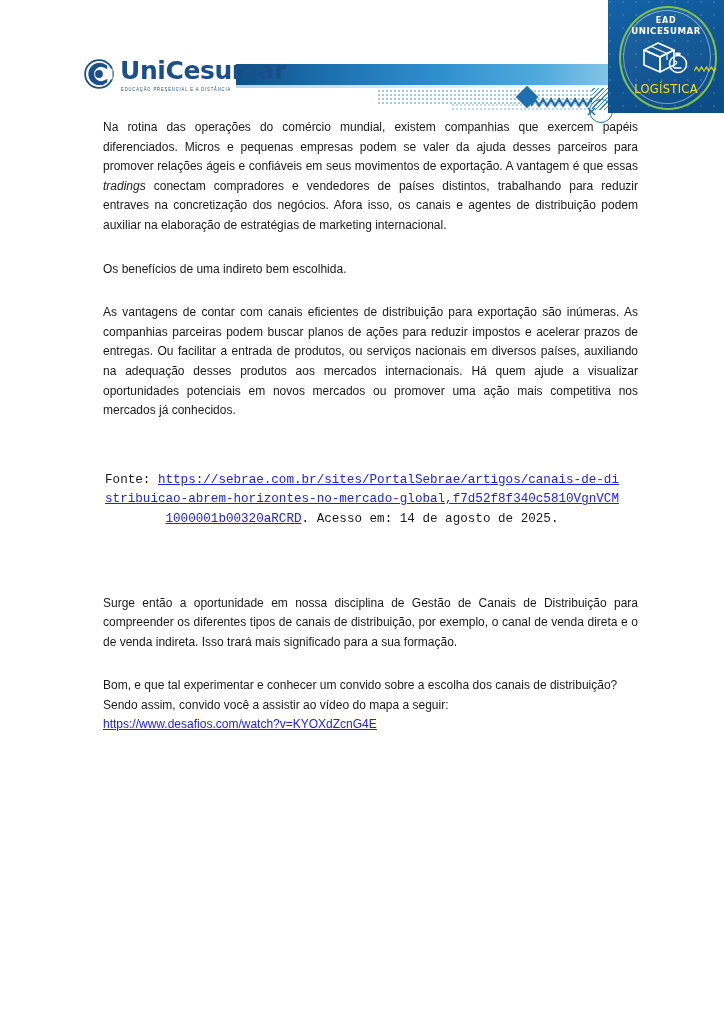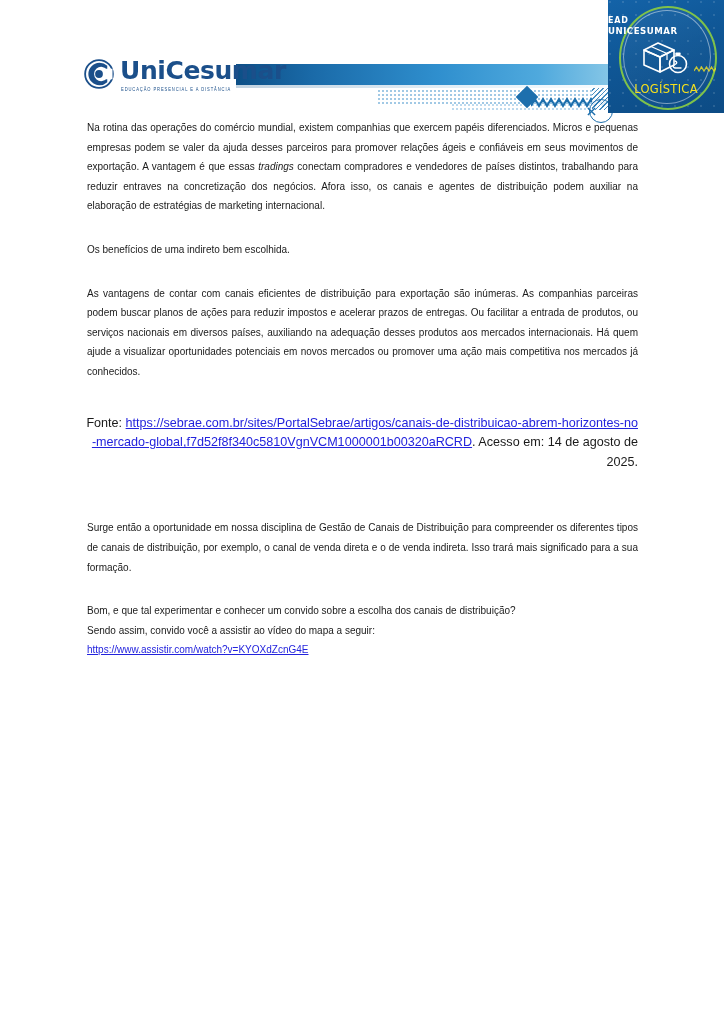--- a/index.html
+++ b/index.html
@@ -178,21 +178,21 @@
     width: 86px;
     height: 92px;
     border-radius: 50%;
     border: 1px solid rgba(255,255,255,0.45);
   }
   .badge-top-text {
     position: absolute;
     left: 0;
     right: 0;
     top: 16px;
-    text-align: left;
+    text-align: center;
     color: #ffffff;
     font-family: "DejaVu Sans", sans-serif;
     font-weight: bold;
     font-size: 8px;
     letter-spacing: 0.8px;
     line-height: 10px;
   }
   .badge-top-text .line2 { font-size: 8.6px; letter-spacing: 0.5px; }
   .badge-icon {
     position: absolute;
@@ -223,42 +223,42 @@
   }
 
   
   .content {
     position: absolute;
     left: 86px;
     top: 118px;
     width: 552px;
   }
   p.para {
-    margin: 0 0 16px 1px;
-    font-size: 10px;
+    margin: 0 0 16px 17px;
+    font-size: 12px;
     line-height: 19.6px;
     text-align: justify;
     text-justify: inter-word;
     color: #1a1a1a;
     font-family: "Liberation Sans", sans-serif;
   }
   p.para.nogap { margin-bottom: 0; }
   .spacer-lg { height: 19px; }
   .spacer-md { height: 16px; }
   .spacer-sm { height: 8px; }
   em.ital { font-style: italic; }
 
   
   .fonte {
-    margin: 0;
+    margin: 18px;
     font-size: 12.6px;
     line-height: 19.6px;
-    text-align: right;
+    text-align: center;
     color: #1a1a1a;
-    font-family: Liberation Sans, sans-serif;
+    font-family: Liberation Mono, monospace;
   }
   .fonte .lbl { }
   a.link {
     color: #2323dd;
     text-decoration: underline;
     word-break: break-all;
   }
   a.link-yt {
     color: #2323dd;
     text-decoration: underline;
@@ -354,19 +354,19 @@
 
 
     <div class="spacer-sm"></div>
 
     <p class="para">Surge então a oportunidade em nossa disciplina de Gestão de Canais de Distribuição para compreender os diferentes tipos de canais de distribuição, por exemplo, o canal de venda direta e o de venda indireta. Isso trará mais significado para a sua formação.</p>
 
     <div class="spacer-sm"></div>
 
     <p class="para nogap">Bom, e que tal experimentar e conhecer um convido sobre a escolha dos canais de distribuição?</p>
     <p class="para nogap">Sendo assim, convido você a assistir ao vídeo do mapa a seguir:</p>
-    <p class="para"><a class="link-yt" href="#">https://www.assistir.com/watch?v=KYOXdZcnG4E</a></p>
+    <p class="para"><a class="link-yt" href="#">https://www.desafios.com/watch?v=KYOXdZcnG4E</a></p>
 
     <div class="spacer-sm"></div>
 
   </div>
 
 </div>
 
 </body></html>

